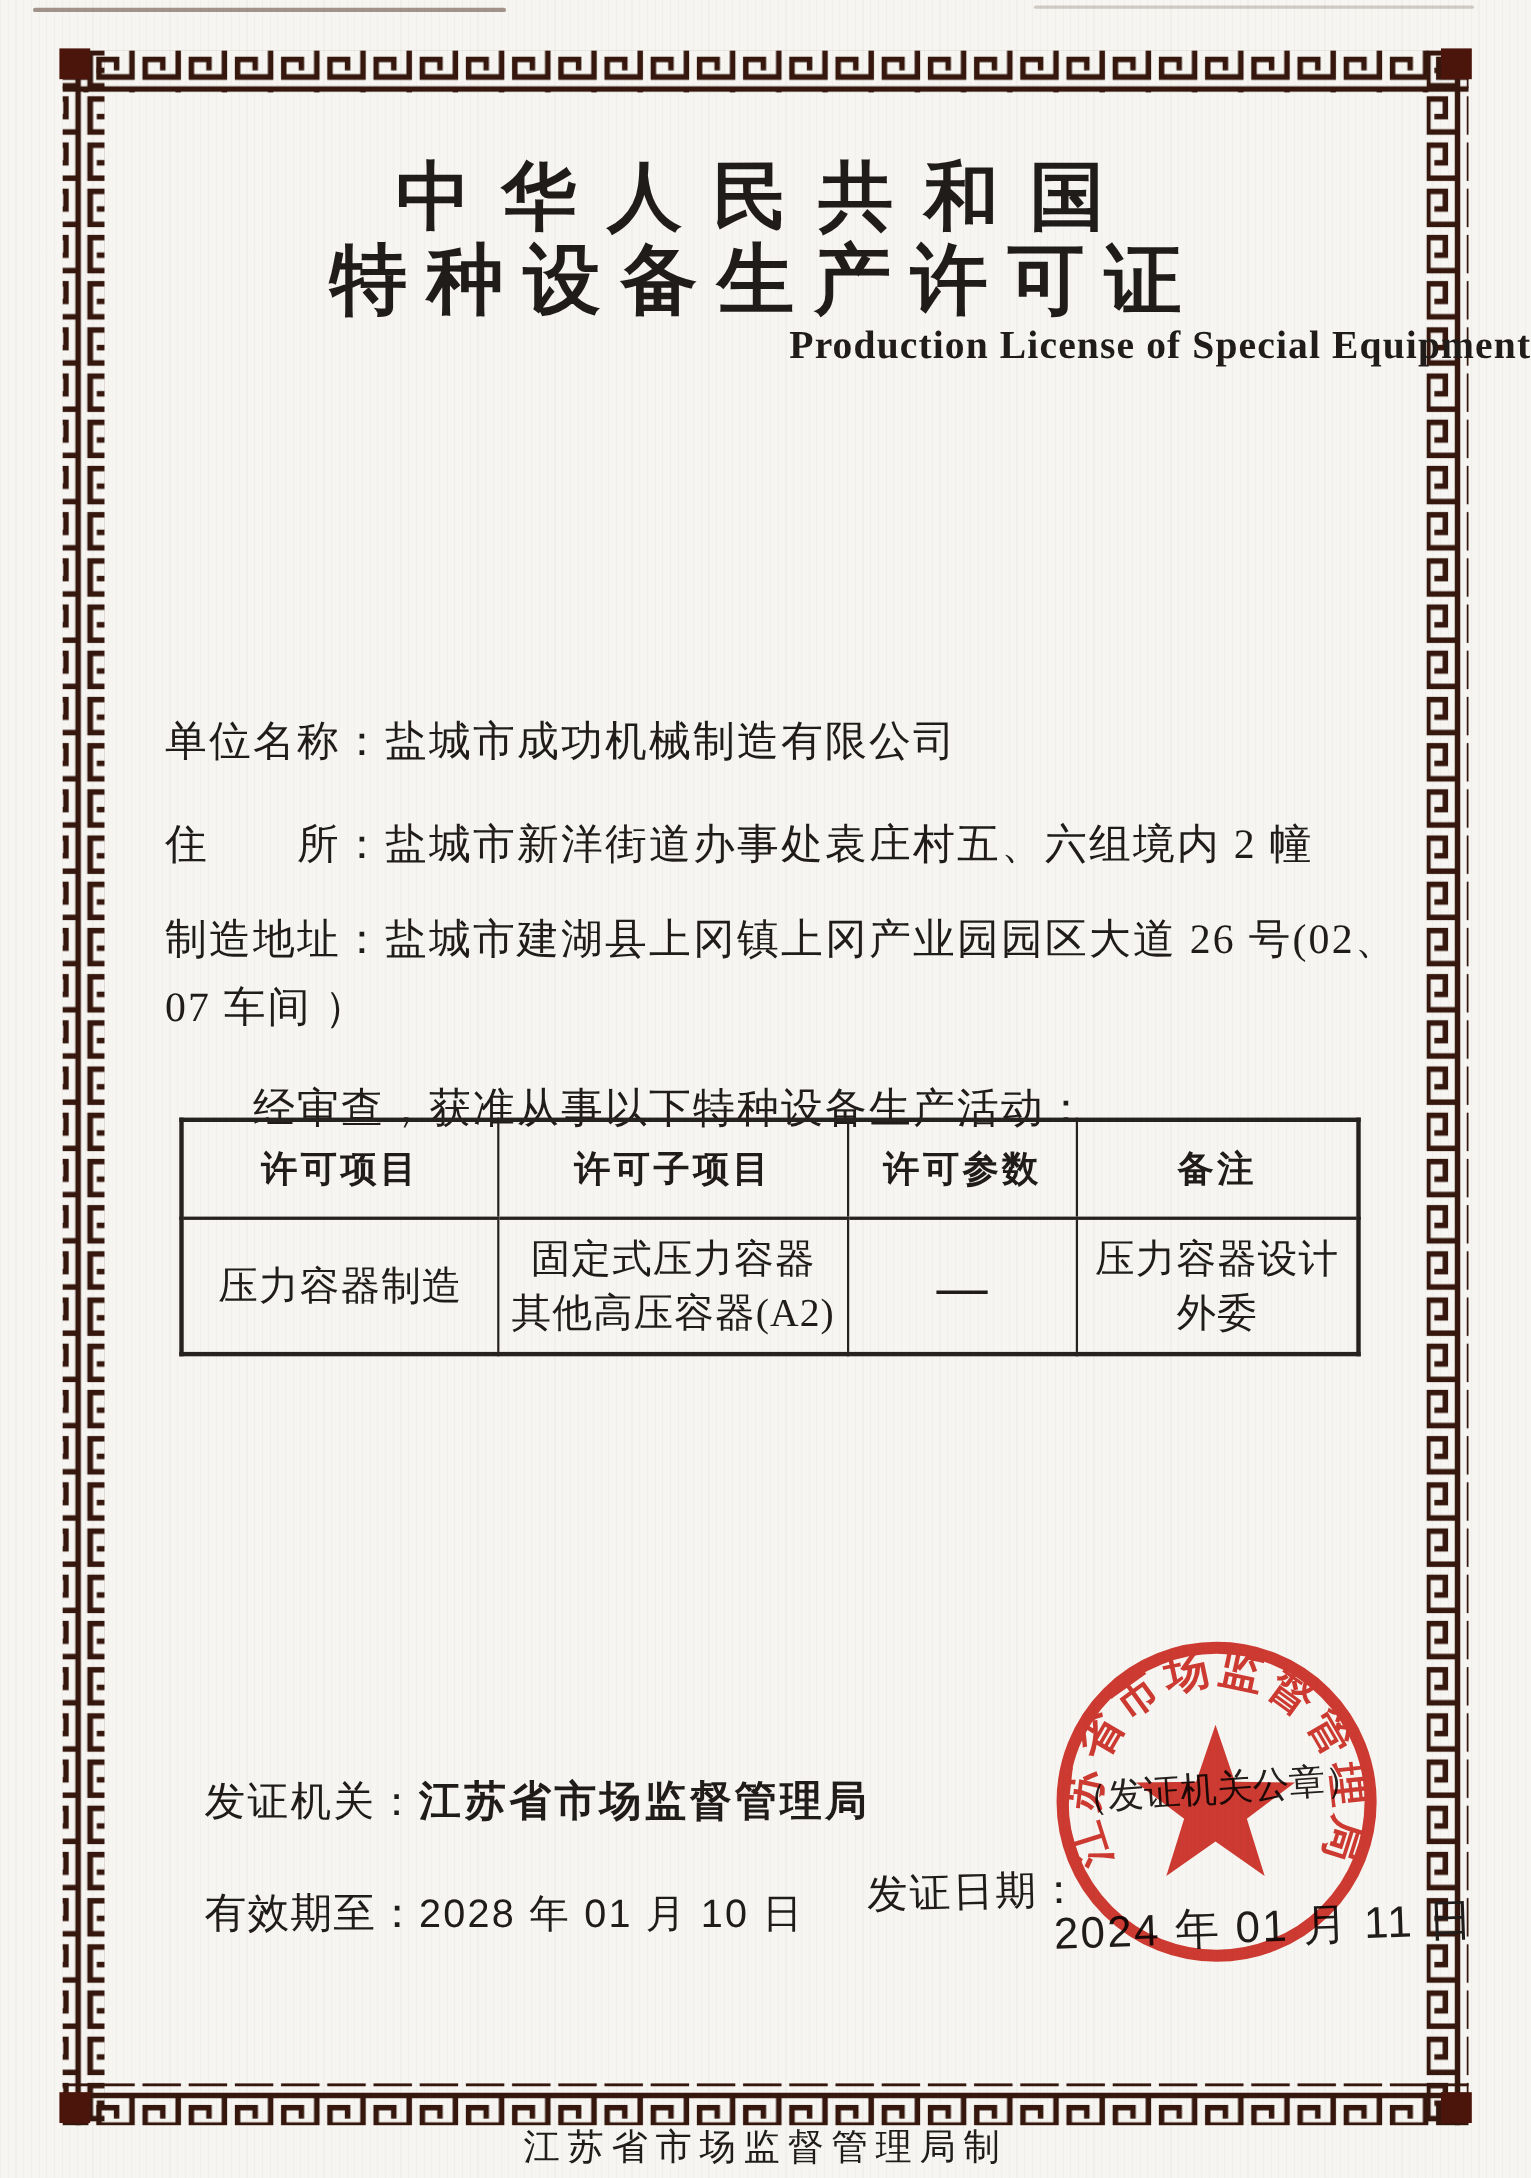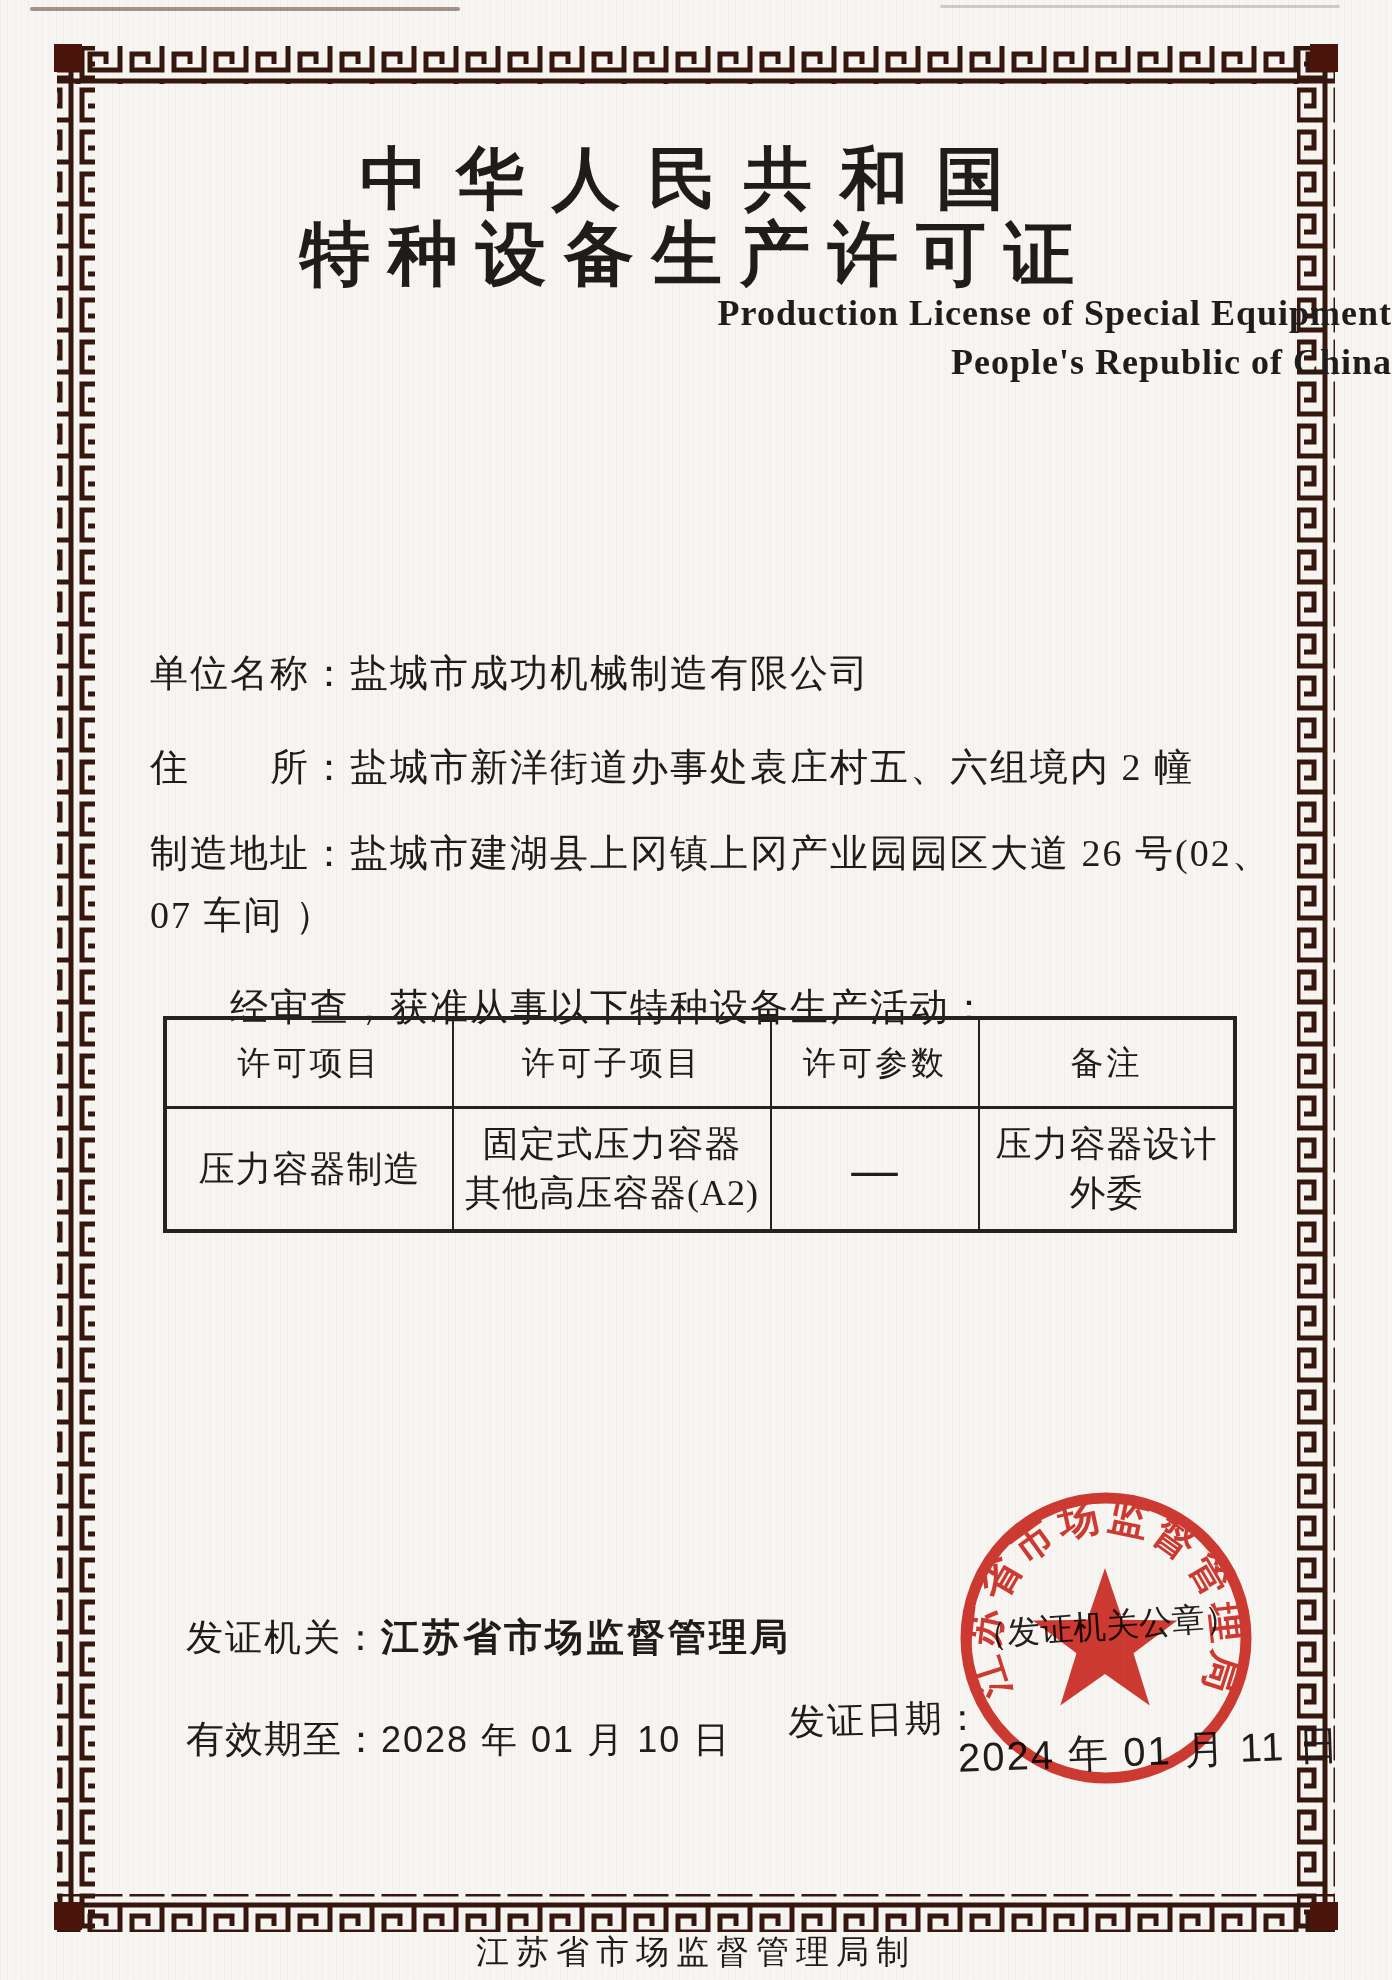--- a/index.html
+++ b/index.html
@@ -30,21 +30,21 @@
   .f1{top:648px;}
   .f2{top:742px;}
   .f3{top:828px;}
   .f4{top:890px;}
   .statement{top:982px;left:230px;font-size:38px;letter-spacing:2px;}
   
   .lic-table{left:163px;top:1016px;width:1070px;}
   table{border-collapse:collapse;width:1070px;table-layout:fixed;background:transparent;}
   table,th,td{border:2.5px solid #26221f;}
   table{border-width:4px;}
-  th{height:84px;font-size:33px;font-weight:400;letter-spacing:3px;border-bottom-width:3px;}
+  th{height:84px;font-size:33px;font-weight:700;letter-spacing:3px;border-bottom-width:3px;}
   td{height:112px;font-size:36px;text-align:center;letter-spacing:1px;padding:4px 6px;}
   .dash-cell{font-size:46px;font-weight:bold;}
   .two-line{line-height:1.35;}
   
   .issuer{top:1612px;left:186px;font-size:37px;letter-spacing:2px;}
   .issuer b{font-size:38px;letter-spacing:3px;}
   .valid{top:1714px;left:186px;font-size:38px;letter-spacing:1px;}
   .date-sans{font-family:"Liberation Sans","DejaVu Sans",sans-serif;font-size:36px;letter-spacing:2px;}
   .issue-label{top:1695px;left:788px;font-size:37px;letter-spacing:2px;transform:rotate(-1.5deg);}
   .issue-date{top:1724px;left:958px;font-size:40px;transform:rotate(-2deg);z-index:2;}
@@ -79,21 +79,20 @@
     <rect x="1297" y="46" width="38" height="1886" fill="url(#mv)"></rect>
     <rect x="54" y="44" width="28" height="28" fill="#4b150c"></rect>
     <rect x="1310" y="44" width="28" height="28" fill="#4b150c"></rect>
     <rect x="54" y="1902" width="28" height="28" fill="#4b150c"></rect>
     <rect x="1310" y="1902" width="28" height="28" fill="#4b150c"></rect>
   </svg>
 
   <div class="abs title-cn2 nowrap">特种设备生产许可证</div>
   <div class="abs title-cn1 nowrap">中华人民共和国</div>
   <div class="abs title-en title-en1 nowrap">Production License of Special Equipment</div>
-  <div class="abs title-en title-en2 nowrap">People's Republic of China</div>
 
 
   <div class="abs field f1 nowrap">
     <span>单位名称：</span><span>盐城市成功机械制造有限公司</span>
   </div>
   <div class="abs field f2 nowrap">
     <span>住　　所：</span><span>盐城市新洋街道办事处袁庄村五、六组境内 2 幢</span>
   </div>
   <div class="abs field f3 nowrap">
     <span>制造地址：</span><span>盐城市建湖县上冈镇上冈产业园园区大道 26 号(02、</span>

